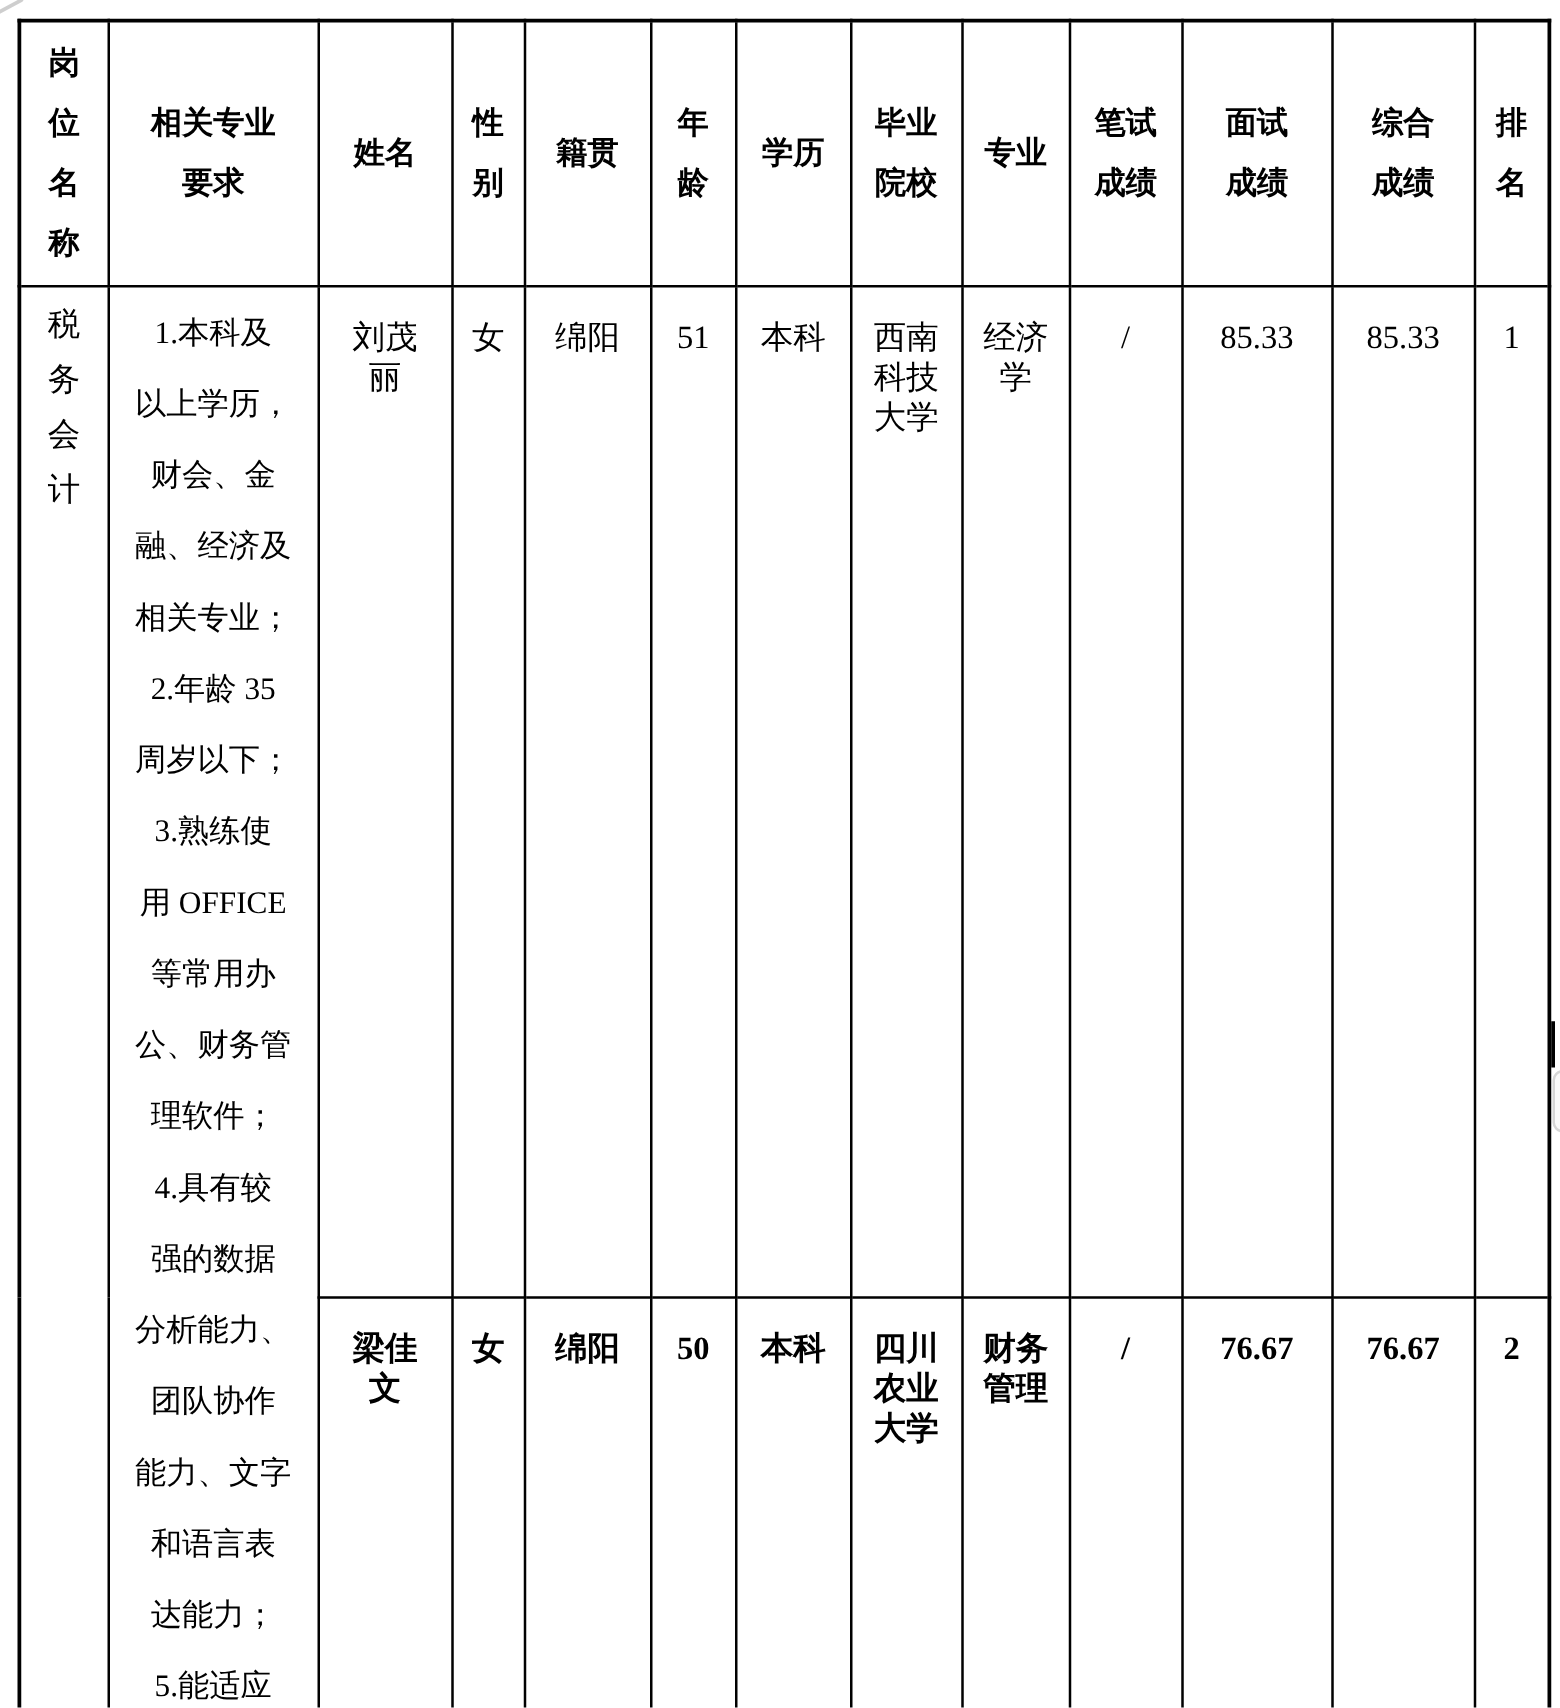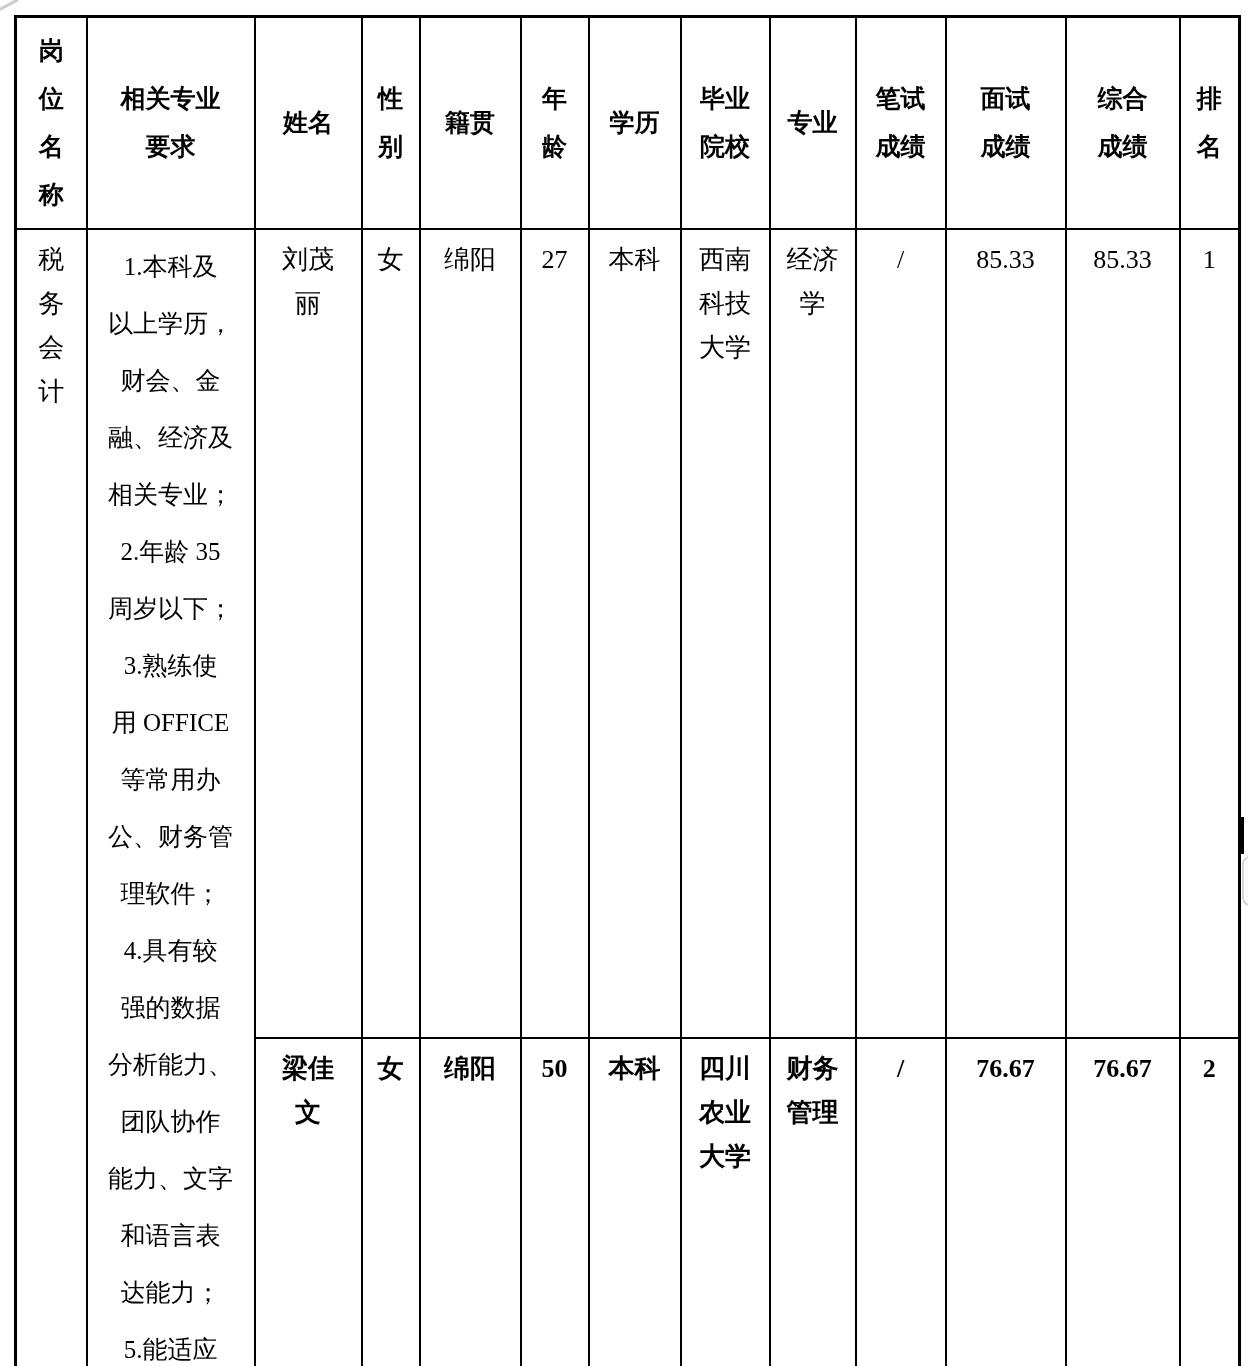--- a/index.html
+++ b/index.html
@@ -45,23 +45,23 @@
     overflow: hidden;
   }
   th {
     font-weight: bold;
     font-size: 25px;
     line-height: 48px;
     vertical-align: middle;
   }
   td {
     font-size: 26px;
-    line-height: 44px;
+    line-height: 32px;
     vertical-align: top;
-    padding-top: 8px;
+    padding-top: 24px;
   }
   .pre { white-space: pre-line; }
   .row-header { height: 212px; }
   .row-1 { height: 588px; }
   .row-2 { height: 538px; font-weight: bold; }
   td.req-cell {
     font-size: 25px;
     line-height: 57px;
     padding-top: 8px;
   }
@@ -169,21 +169,21 @@
 6.具有税
 务工作经
 验优先；
 7.同等条
 件下，党员
 优先。</td>
       <td class="pre">刘茂
 丽</td>
       <td class="pre">女</td>
       <td class="pre">绵阳</td>
-      <td class="pre">27</td>
+      <td class="pre">51</td>
       <td class="pre">本科</td>
       <td class="pre">西南
 科技
 大学</td>
       <td class="pre">经济
 学</td>
       <td class="pre">/</td>
       <td class="pre">85.33</td>
       <td class="pre">85.33</td>
       <td class="pre">1</td>

